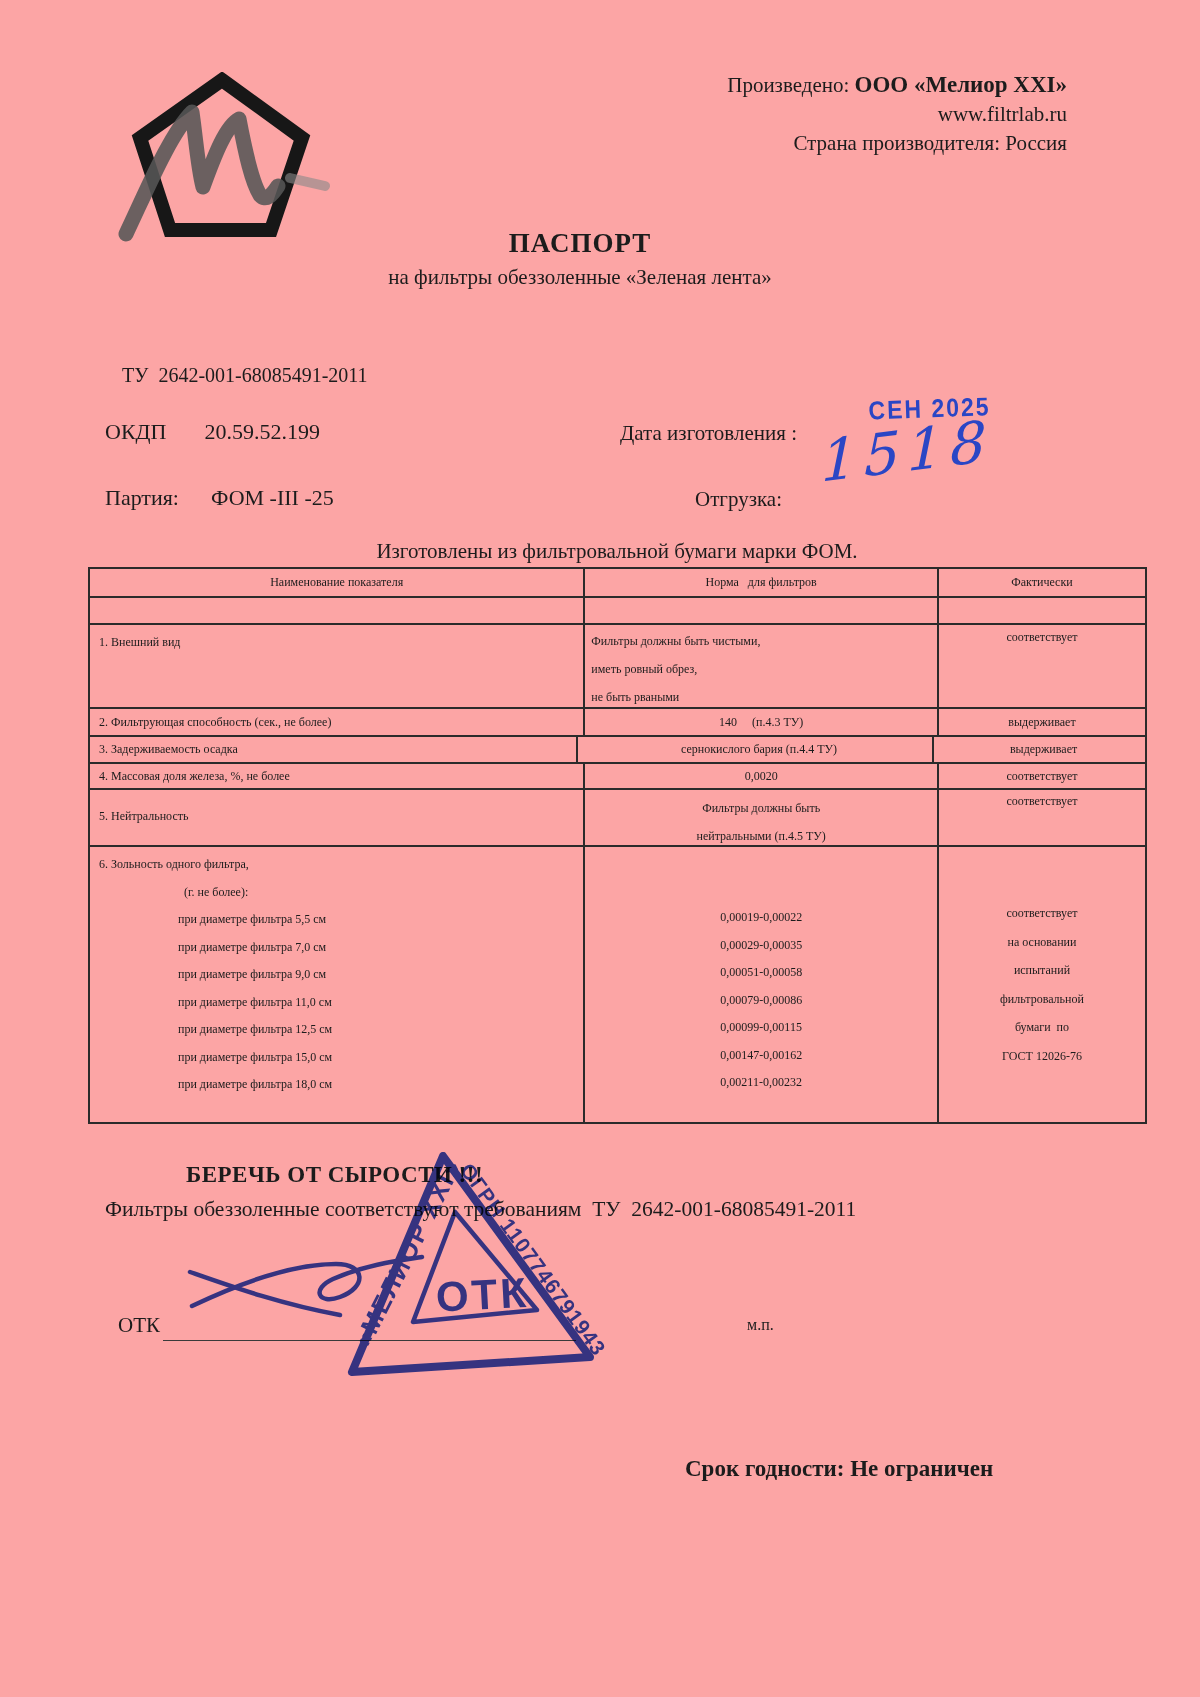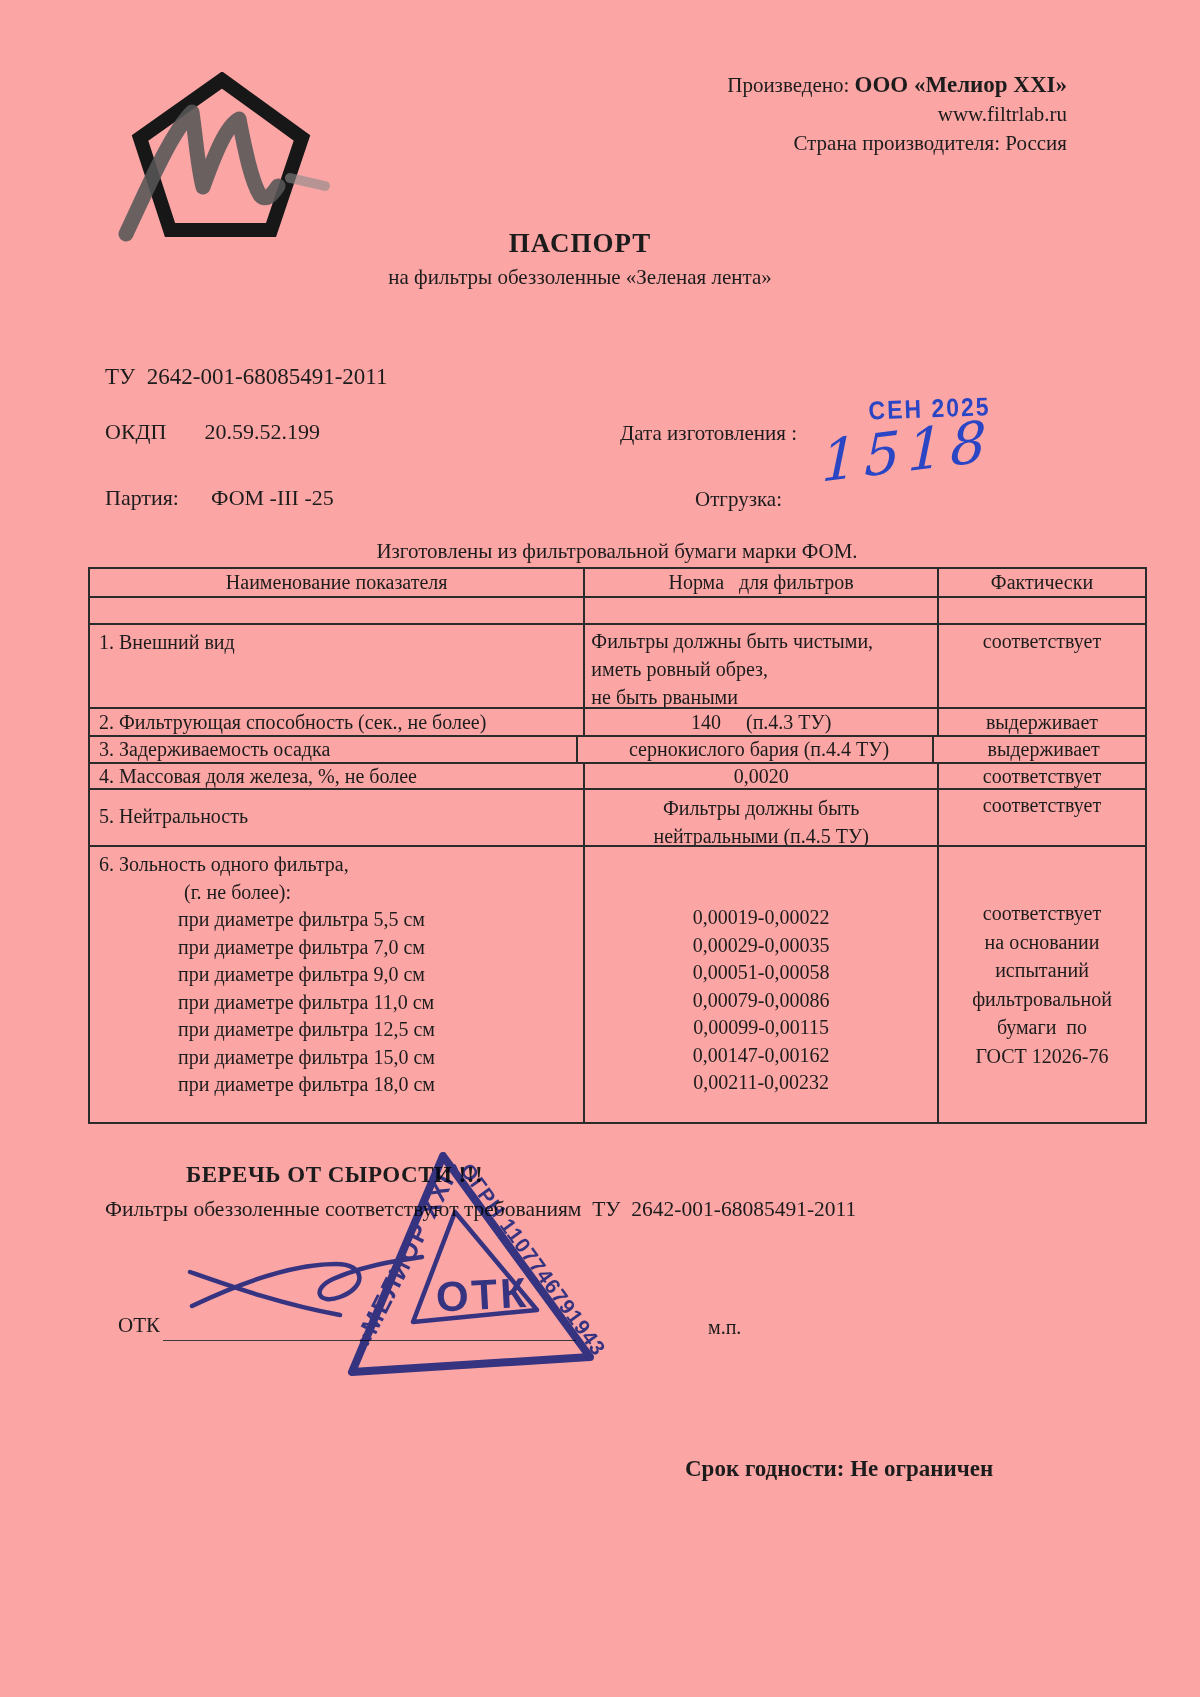--- a/index.html
+++ b/index.html
@@ -13,21 +13,21 @@
   b,.bold{font-weight:bold;}
 
   
   .producer{left:520px;top:70px;width:547px;text-align:right;font-size:21px;line-height:29px;}
   .producer .p1{font-size:21px;}
   .producer .p1 b{font-size:23px;}
   .title-wrap{left:100px;top:228px;width:960px;text-align:center;}
   .doc-title{font-size:27px;font-weight:bold;letter-spacing:1px;}
   .doc-subtitle{font-size:21px;margin-top:6px;}
 
-  .tu-line{left:105px;top:364px;font-size:23px;}
+  .tu-line{left:122px;top:364px;font-size:20px;}
   .okdp-row{left:105px;top:419px;font-size:22px;}
   .okdp-row .val{margin-left:38px;}
   .date-label{left:620px;top:421px;font-size:21px;}
   .date-stamp{
     left:868px;top:396px;font-family:"Liberation Sans",sans-serif;
     font-weight:bold;font-size:23px;letter-spacing:2px;
     transform:rotate(-2deg) scaleY(1.12);transform-origin:left top;
   }
   .batch-row{left:105px;top:485px;font-size:22px;}
   .batch-row .val{margin-left:32px;text-align:right;}
@@ -36,21 +36,21 @@
     left:822px;top:428px;font-size:57px;font-style:italic;
     letter-spacing:7px;transform:rotate(-7deg) skewX(-8deg);transform-origin:left top;
     font-family:"DejaVu Serif",serif;
   }
   .made-from{left:137px;top:539px;width:960px;text-align:center;font-size:21px;}
 
   
   .tbl{
     left:88px;top:567px;width:1059px;height:557px;
     border:2px solid #2b2b2b;box-sizing:border-box;
-    font-size:20px;
+    font-size:12px;
   }
   .tr{display:flex;box-sizing:border-box;border-bottom:2px solid #2b2b2b;}
   .tr:last-child{border-bottom:none;}
   .td{box-sizing:border-box;border-right:2px solid #2b2b2b;overflow:hidden;}
   .td:last-child{border-right:none;}
   .c1{width:500px;}
   .c2{width:357px;}
   .c3{width:208px;font-family:Liberation Serif, serif;}
   .cent{display:flex;align-items:center;justify-content:center;text-align:center;}
   .vtop{display:flex;justify-content:center;text-align:center;align-items:flex-start;}
@@ -77,21 +77,21 @@
   .r6val{height:27.5px;line-height:27.5px;text-align:center;}
   .r6sp{height:57px;}
   .r6sp3{height:52px;}
   .r6act{height:28.5px;line-height:28.5px;text-align:center;}
 
   
   .warning{left:186px;top:1162px;font-size:23px;font-weight:bold;letter-spacing:0.5px;}
   .conformity{left:105px;top:1197px;font-size:21.5px;}
   .otk-label{left:118px;top:1313px;font-size:21px;}
   .sig-line{left:163px;top:1340px;width:413px;border-top:1.6px solid #3a3a3a;height:0;}
-  .mp-label{left:708px;top:1316px;font-size:20px;}
+  .mp-label{left:747px;top:1316px;font-size:16px;}
   .shelf{left:685px;top:1456px;font-size:23px;font-weight:bold;}
 
   .ink{color:#2a46c5;}
   .stamp-svg{left:168px;top:1138px;mix-blend-mode:multiply;opacity:0.95;}
   .logo-svg{left:112px;top:72px;}
 </style>
 </head>
 <body>
 
 <div class="page">

